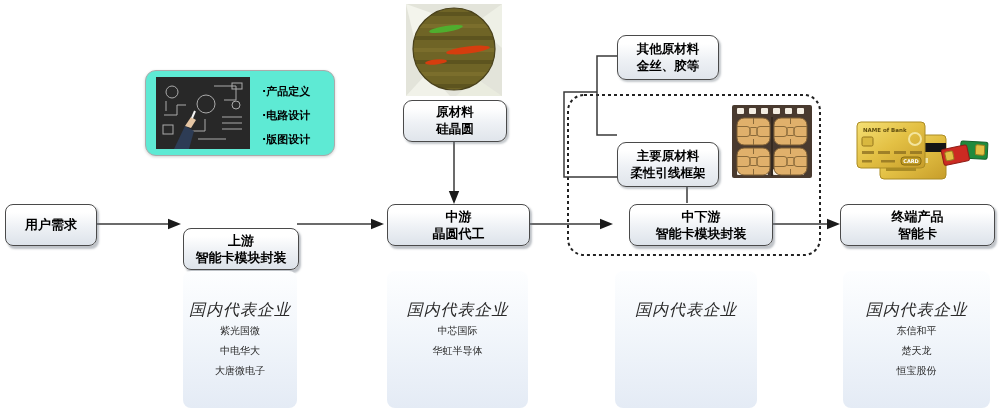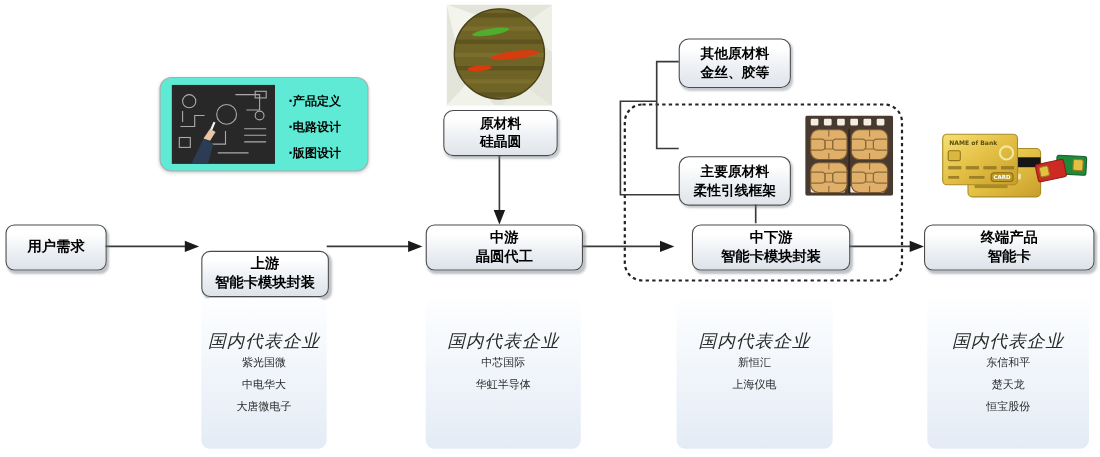--- a/index.html
+++ b/index.html
@@ -245,24 +245,20 @@
   </div>
   <div class="company-box" style="left:387px;width:141px;">
     <div class="company-title">国内代表企业</div>
     <div class="company-list">
       <div>中芯国际</div>
       <div>华虹半导体</div>
     </div>
   </div>
   <div class="company-box" style="left:615px;width:142px;">
     <div class="company-title">国内代表企业</div>
-    <div class="company-list">
-      <div>新恒汇</div>
-      <div>上海仪电</div>
-    </div>
   </div>
   <div class="company-box" style="left:843px;width:147px;">
     <div class="company-title">国内代表企业</div>
     <div class="company-list">
       <div>东信和平</div>
       <div>楚天龙</div>
       <div>恒宝股份</div>
     </div>
   </div>
 

